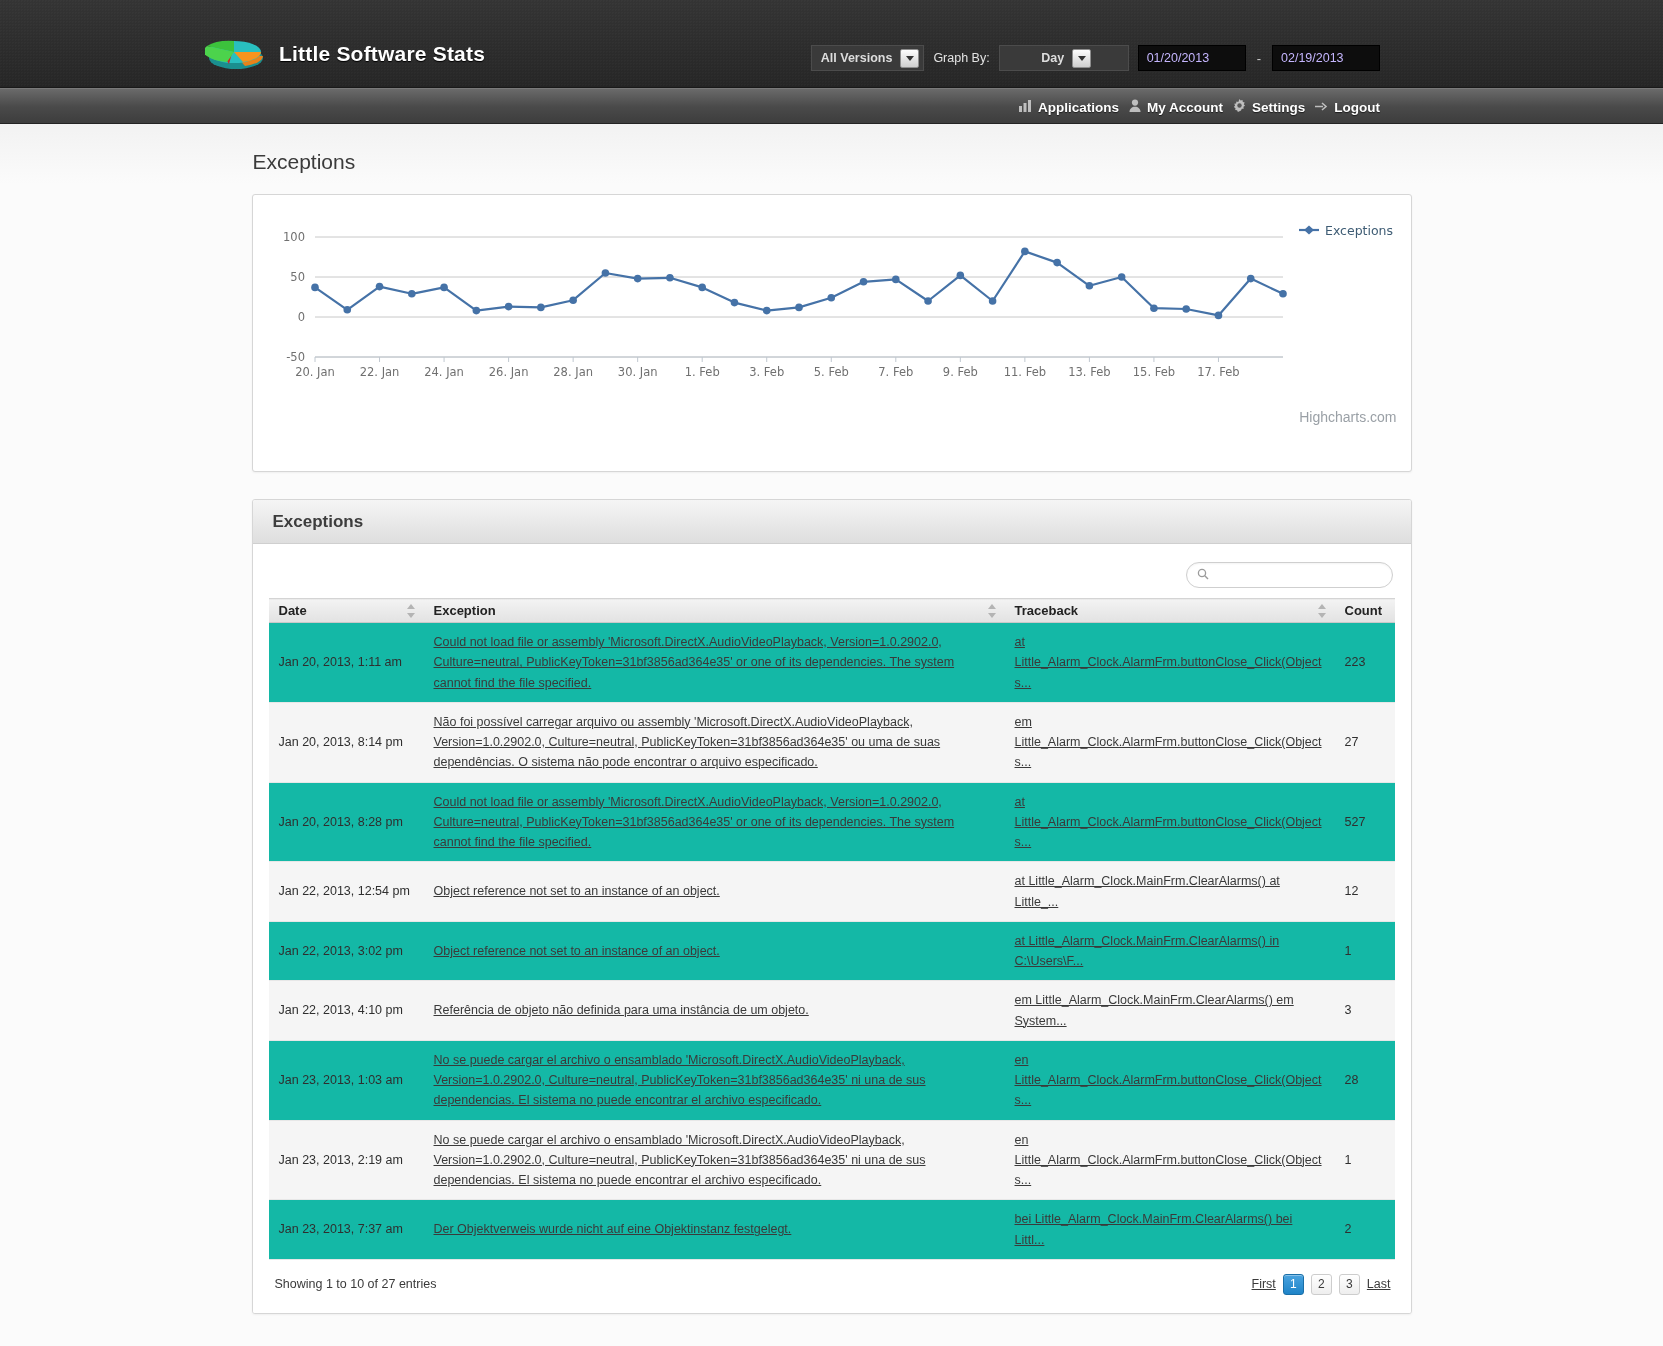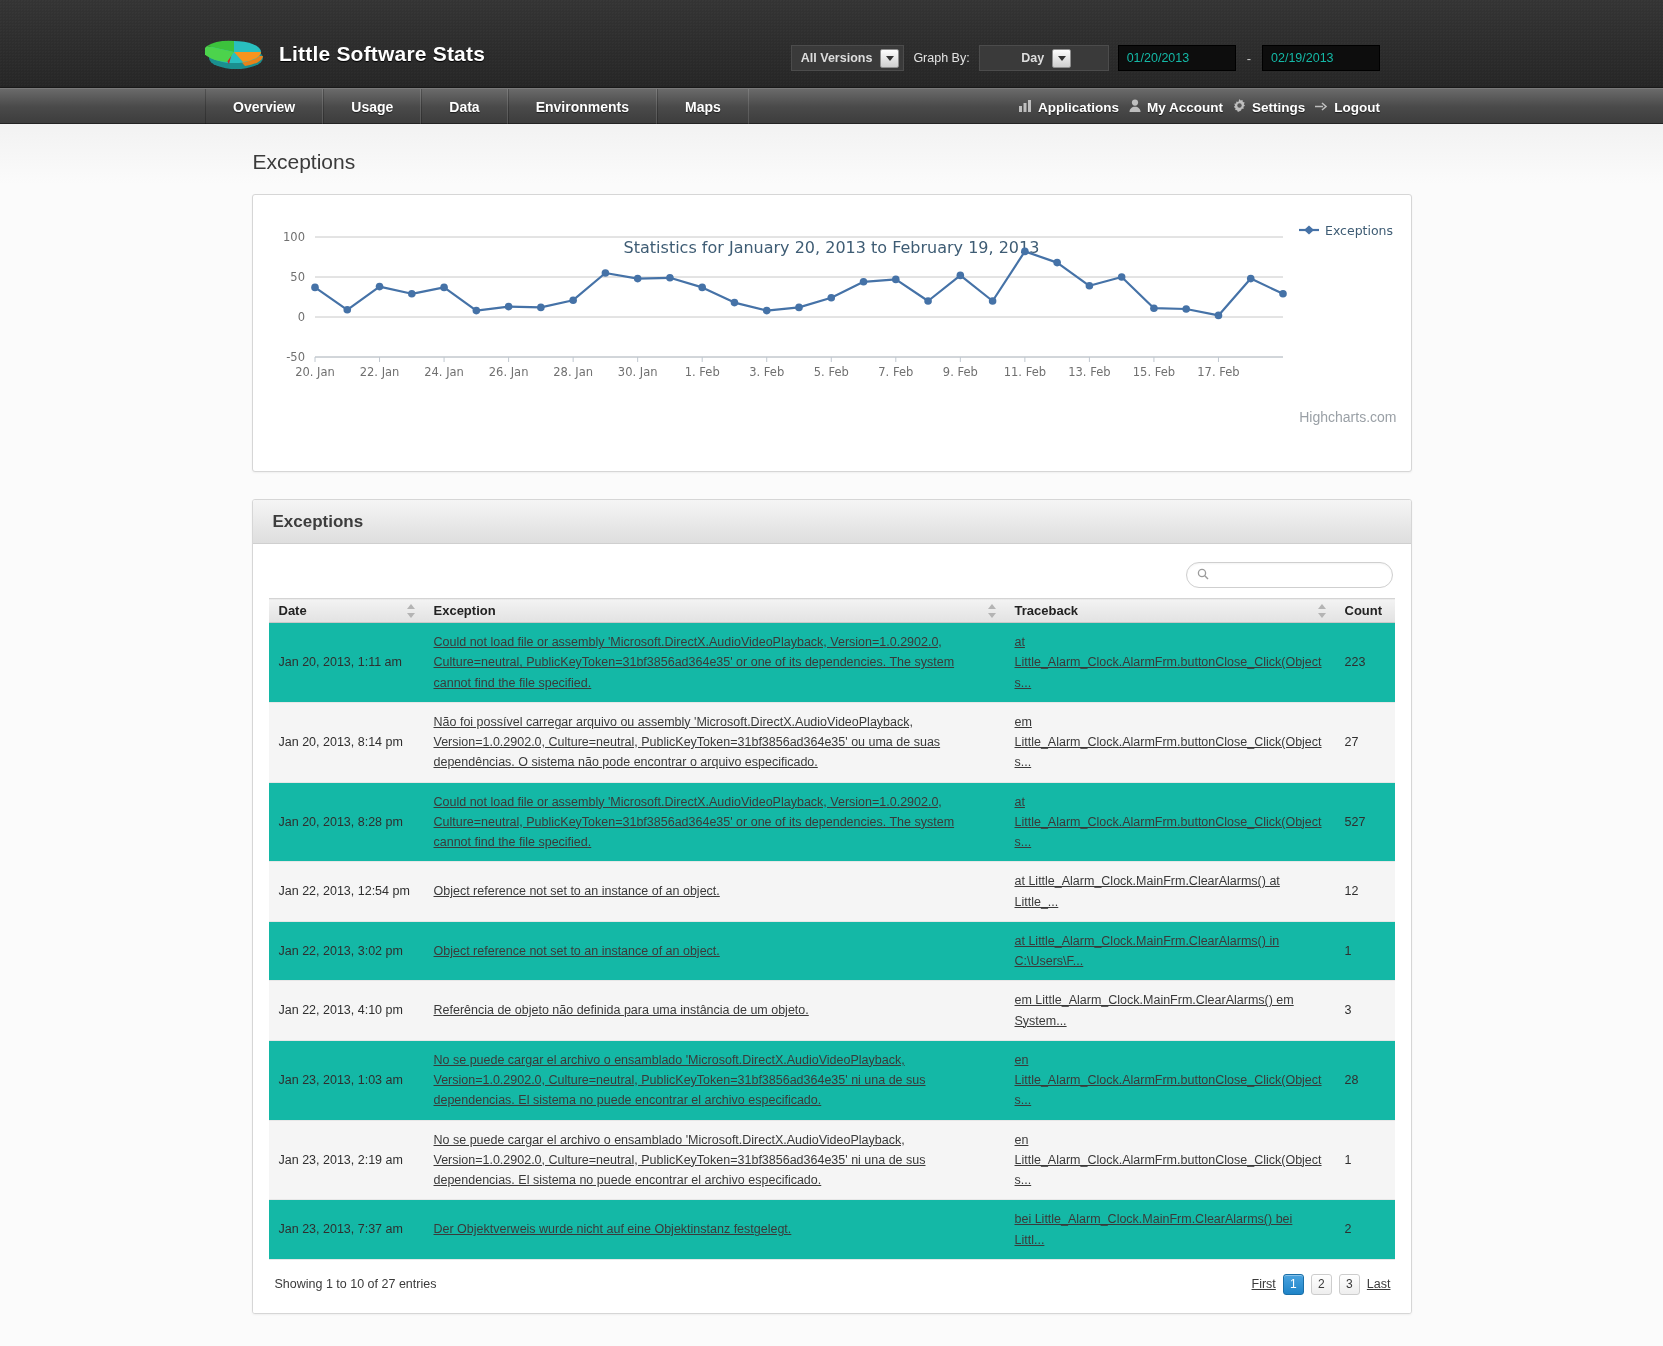--- a/index.html
+++ b/index.html
@@ -40,22 +40,22 @@
     background:linear-gradient(#fdfdfd,#cfcfcf);
     border:1px solid #8e8e8e; border-radius:2px;
     display:flex;align-items:center;justify-content:center;
   }
   .sel .caret i{
     width:0;height:0;border-left:4px solid transparent;border-right:4px solid transparent;
     border-top:5px solid #333; display:block;
   }
   .lbl-graphby{ color:#e3e3e3; font-size:12.5px; }
   .datebox{
-    height:26px; width:118px; background:#0d0d0d; border:1px solid #000;
-    color:#14b8a6; font-size:12.5px; display:flex; align-items:center; padding-left:8px;
+    height:26px; width:108px; background:#0d0d0d; border:1px solid #000;
+    color:#c4b5fd; font-size:12.5px; display:flex; align-items:center; padding-left:8px;
   }
   .dash{ color:#cfcfcf; font-size:13px; padding:0 2px;}
 
   
   .navbar{
     height:36px;
     background:linear-gradient(#6a6a6a,#4a4a4a 52%,#3d3d3d);
     border-top:1px solid #7a7a7a;
     border-bottom:1px solid #232323;
     position:relative;
@@ -205,27 +205,20 @@
           <i></i>
         </span>
     </div>
     <div class="datebox">01/20/2013</div>
     <span class="dash">-</span>
     <div class="datebox">02/19/2013</div>
   </div>
 </div>
 
 <div class="navbar">
-  <div class="nav-left">
-    <a href="#">Overview</a>
-    <a href="#">Usage</a>
-    <a href="#">Data</a>
-    <a href="#">Environments</a>
-    <a href="#">Maps</a>
-  </div>
   <div class="nav-right">
     <span class="nav-ico">
       <svg width="13" height="13" viewBox="0 0 13 13">
           <rect x="0" y="7" width="3" height="6" fill="#d8d8d8"></rect>
           <rect x="4.5" y="4" width="3" height="9" fill="#d8d8d8"></rect>
           <rect x="9" y="1" width="3" height="12" fill="#d8d8d8"></rect>
         </svg>
     </span>
     <a href="#">Applications</a>
     <span class="nav-ico" style="margin-left:4px">
@@ -250,21 +243,20 @@
     <a href="#">Logout</a>
   </div>
 </div>
 
 <div class="page">
   <div class="container">
 
     <h1 class="page-title">Exceptions</h1>
 
     <div class="panel chart-panel">
-      <div class="chart-title">Statistics for January 20, 2013 to February 19, 2013</div>
       <div class="chart-wrap">
         <svg id="chart-svg" width="1158" height="276" viewBox="0 0 1158 276">
             <line x1="62" y1="42" x2="1030" y2="42" stroke="#c8c8c8" stroke-width="1"></line>
             <text x="52" y="46" text-anchor="end" font-size="11.5" fill="#707070" font-family="DejaVu Sans, sans-serif">100</text>
             <line x1="62" y1="82" x2="1030" y2="82" stroke="#c8c8c8" stroke-width="1"></line>
             <text x="52" y="86" text-anchor="end" font-size="11.5" fill="#707070" font-family="DejaVu Sans, sans-serif">50</text>
             <line x1="62" y1="122.00000000000001" x2="1030" y2="122.00000000000001" stroke="#c8c8c8" stroke-width="1"></line>
             <text x="52" y="126.00000000000001" text-anchor="end" font-size="11.5" fill="#707070" font-family="DejaVu Sans, sans-serif">0</text>
             <line x1="62" y1="162" x2="1030" y2="162" stroke="#c8c8c8" stroke-width="1"></line>
             <text x="52" y="166" text-anchor="end" font-size="11.5" fill="#707070" font-family="DejaVu Sans, sans-serif">-50</text>

